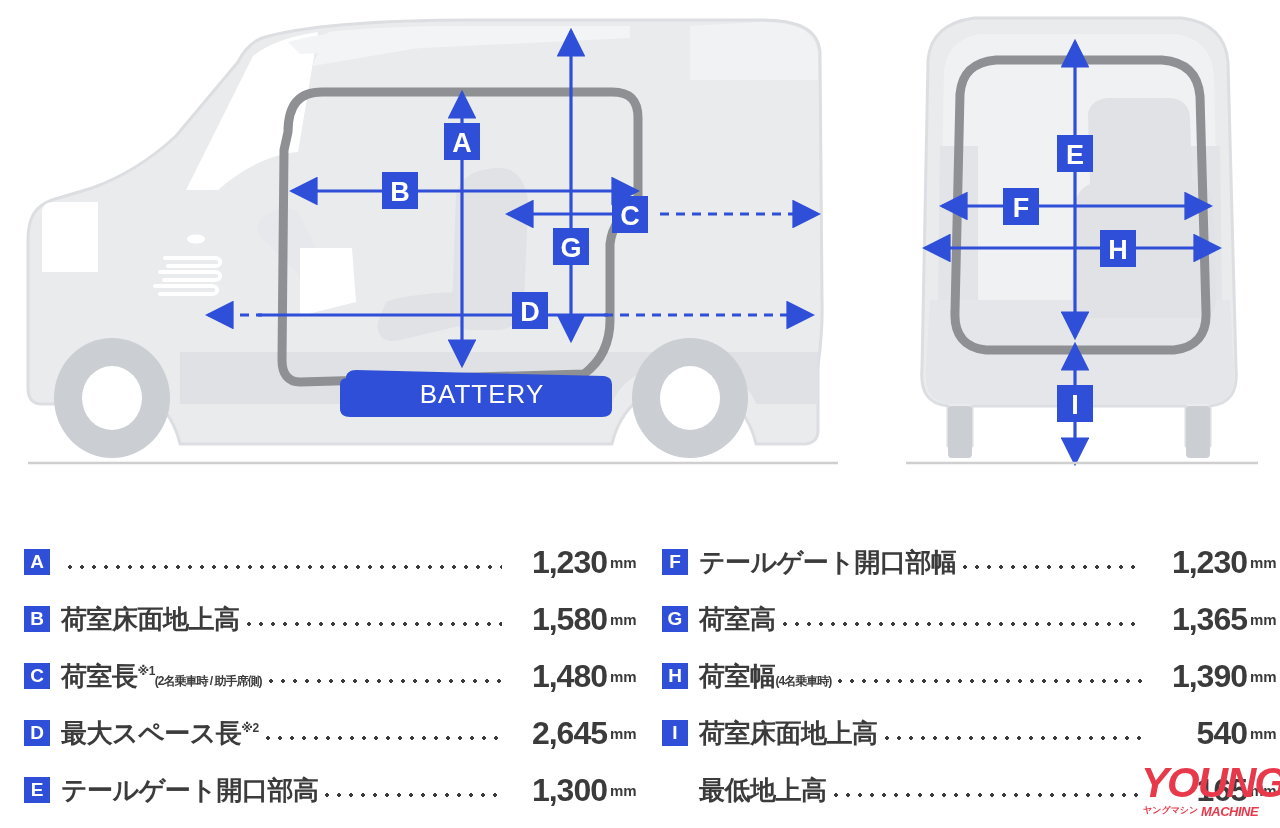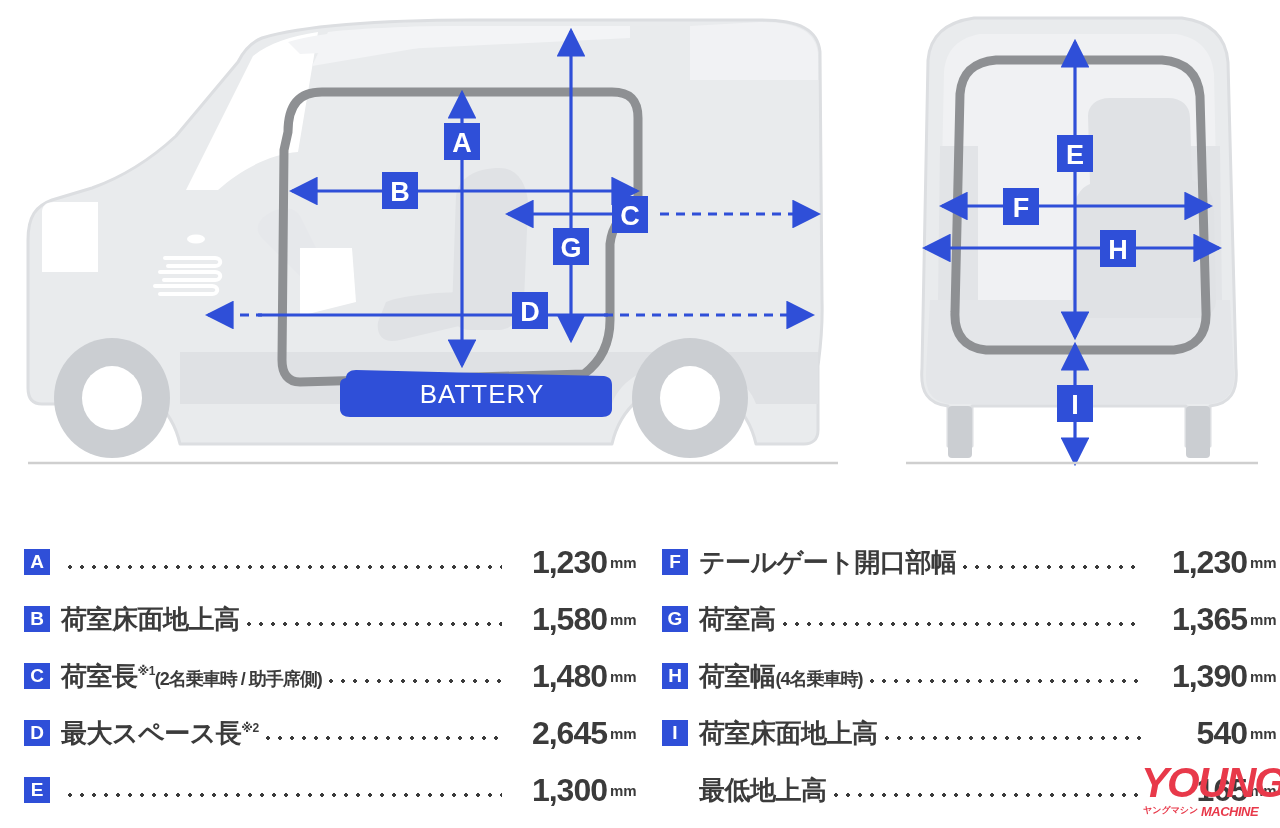--- a/index.html
+++ b/index.html
@@ -67,21 +67,21 @@
     font-weight: bold;
     letter-spacing: -0.5px;
     white-space: nowrap;
   }
   .row-label .sup {
     font-size: 12px;
     vertical-align: super;
     font-weight: bold;
   }
   .row-label .paren {
-    font-size: 18px;
+    font-size: 12px;
     letter-spacing: -1px;
   }
   .dots {
     flex: 1 1 auto;
     margin: 0 7px;
     height: 26px;
     position: relative;
     overflow: hidden;
   }
   .dots::before {
@@ -385,20 +385,21 @@
     <div class="legend-row" style="top:189px;">
       <span class="badge">D</span>
       <span class="row-label"><span>最大スペース長</span><span class="sup">※2</span></span>
       <span class="dots"></span>
       <span class="value">2,645</span>
       <span class="unit">mm</span>
     </div>
 
     <div class="legend-row" style="top:246px;">
       <span class="badge">E</span>
+      <span class="row-label"><span>テールゲート開口部高</span></span>
       <span class="dots"></span>
       <span class="value">1,300</span>
       <span class="unit">mm</span>
     </div>
   </div>
 
   <div class="legend-col" id="legend-col-right">
 
     <div class="legend-row" style="top:18px;">
       <span class="badge">F</span>

